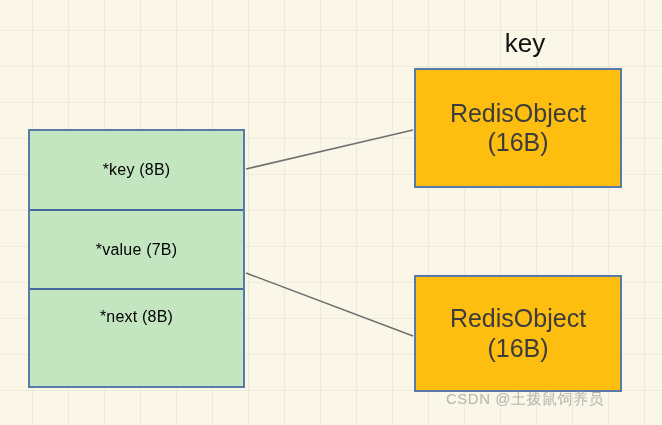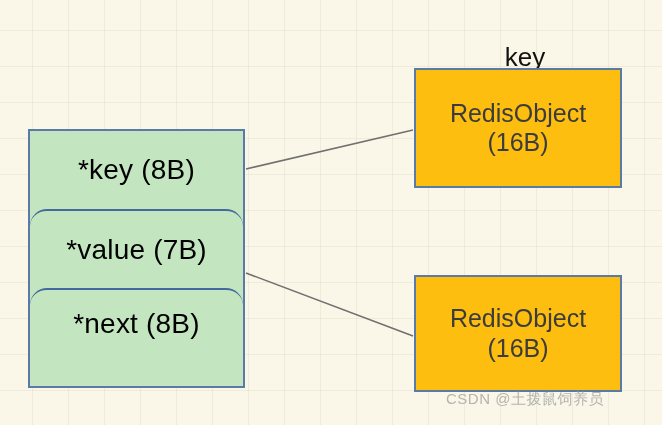--- a/index.html
+++ b/index.html
@@ -36,24 +36,23 @@
     flex-direction: column;
     background: #c3e6c0;
   }
   .entry-row {
     flex: 1 1 0;
     background: #c3e6c0;
     display: flex;
     align-items: center;
     justify-content: center;
     color: #000000;
-    font-size: 28px;
+    font-size: 16px;
     letter-spacing: 0.2px;
     box-sizing: border-box;
-    border-radius: 17px;
   }
   .entry-row.divided {
     border-top: 2px solid #44699e;
   }
   .entry-row.row-next {
     justify-content: center;
     align-items: flex-start;
     padding-top: 18px;
   }
   .obj-caption {
@@ -73,21 +72,21 @@
     color: #3c3c3c;
     font-size: 25px;
     line-height: 1.18;
     text-align: center;
     display: flex;
     flex-direction: column;
     align-items: center;
     justify-content: center;
   }
   #obj-key-box { left: 414px; top: 68px; height: 120px; }
-  #obj-key-caption { left: 414px; top: 44px; }
+  #obj-key-caption { left: 414px; top: 30px; }
   #obj-value-box { left: 414px; top: 275px; height: 117px; }
   #obj-value-caption { left: 414px; top: 237px; }
 
   
   #connectors {
     position: absolute;
     left: 0;
     top: 0;
     width: 662px;
     height: 425px;

